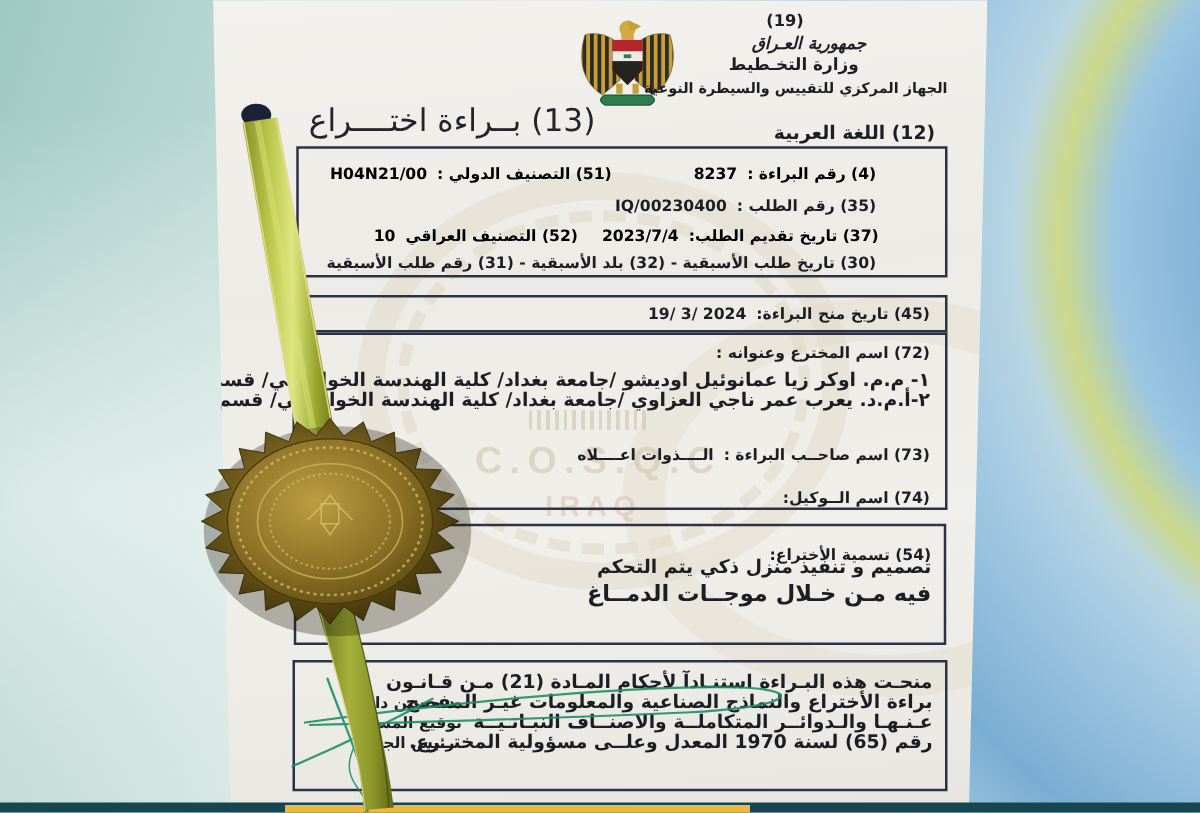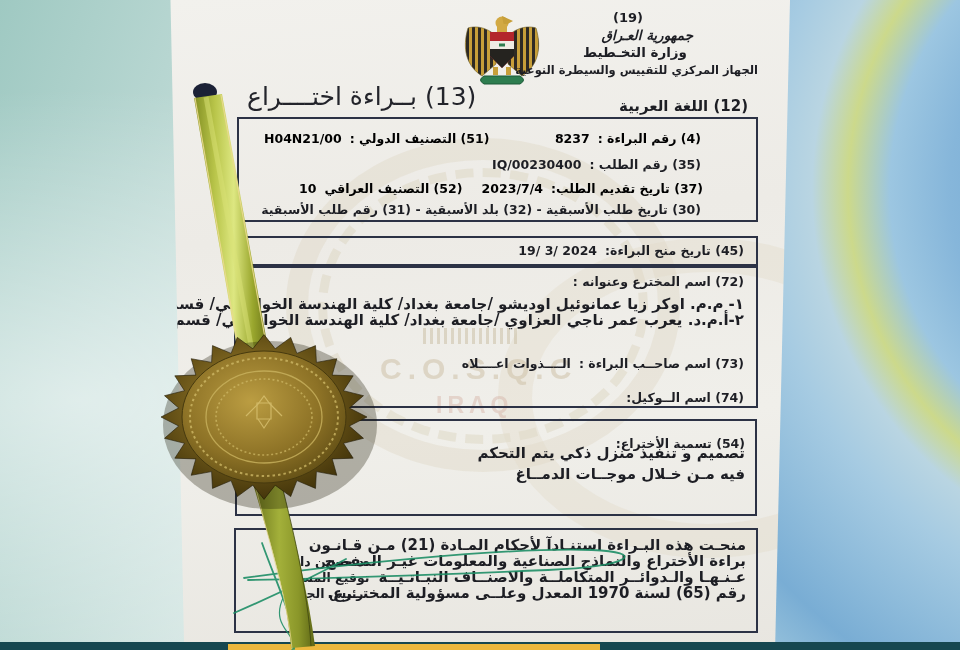--- a/index.html
+++ b/index.html
@@ -127,21 +127,21 @@
           <span>(73) اسم صاحــب البراءة :</span>
           <span style="letter-spacing:1px;">الــــذوات اعــــلاه</span>
         </span>
       </div>
       <div class="ar abs f12" style="right:12px;top:122px;">(74) اسم الــوكيل:</div>
     </div>
 
     <div class="bx" style="left:67px;top:419px;width:522px;height:97px;">
       <div class="ar abs f12" style="right:10px;top:4px;margin-top:11px;">(54) تسمية الأختراع:</div>
       <div class="ar abs b" style="right:10px;top:23px;font-size:15px;">تصميم و تنفيذ منزل ذكي يتم التحكم</div>
-      <div class="ar abs b" style="right:10px;top:44px;font-size:15px;">فيه مـن خـلال موجــات الدمــاغ</div>
+      <div class="ar abs b" style="right:10px;top:44px;font-size:18px;">فيه مـن خـلال موجــات الدمــاغ</div>
     </div>
 
     <div class="bx" style="left:66px;top:528px;width:524px;height:105px;">
       <div class="abs" style="right:10px;top:7px;">
         <div class="ar f11" style="line-height:16px;">منحـت هذه البـراءة استنـادآ لأحكام المـادة (21) مـن قـانـون</div>
         <div class="ar f11" style="line-height:16px;">براءة الأختراع والنماذج الصناعية والمعلومات غيـر المفصح</div>
         <div class="ar f11" style="line-height:16px;">عـنـهـا والـدوائــر المتكاملــة والاصنــاف النبـاتـيــة</div>
         <div class="ar f11" style="line-height:16px;">رقم (65) لسنة 1970 المعدل وعلــى مسؤولية المختــرع.</div>
       </div>
       <div class="abs" style="left:14px;top:24px;width:150px;text-align:center;">

